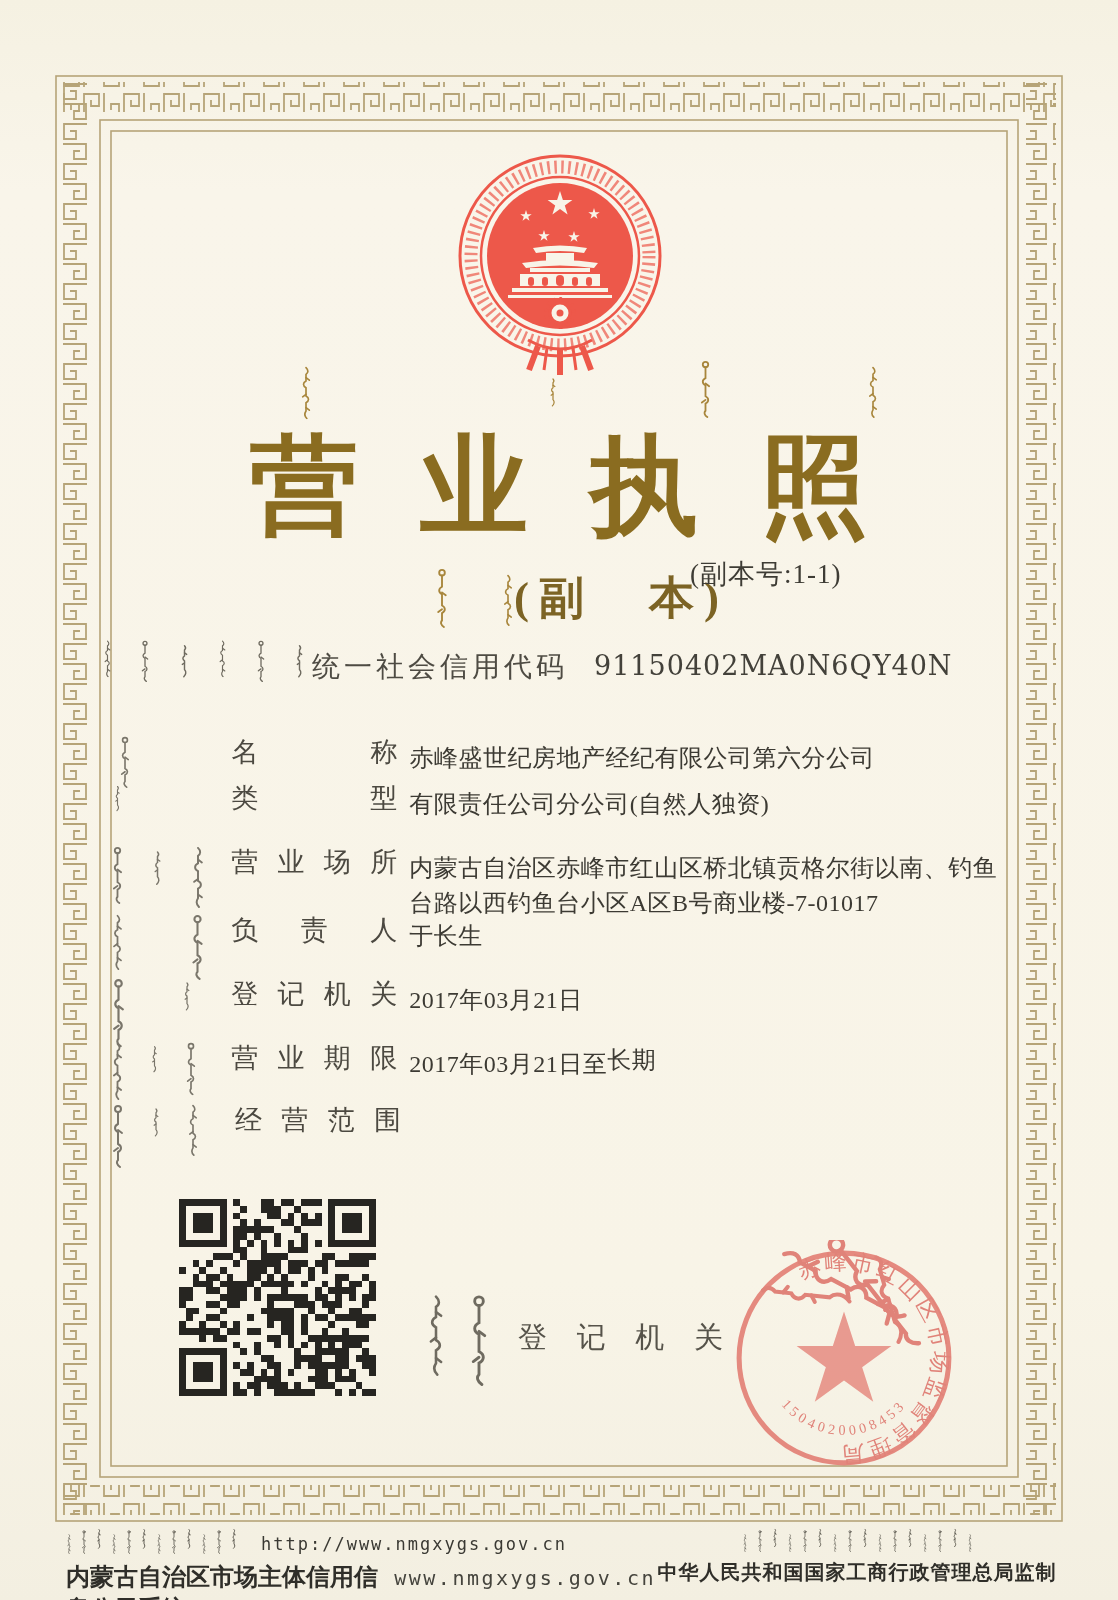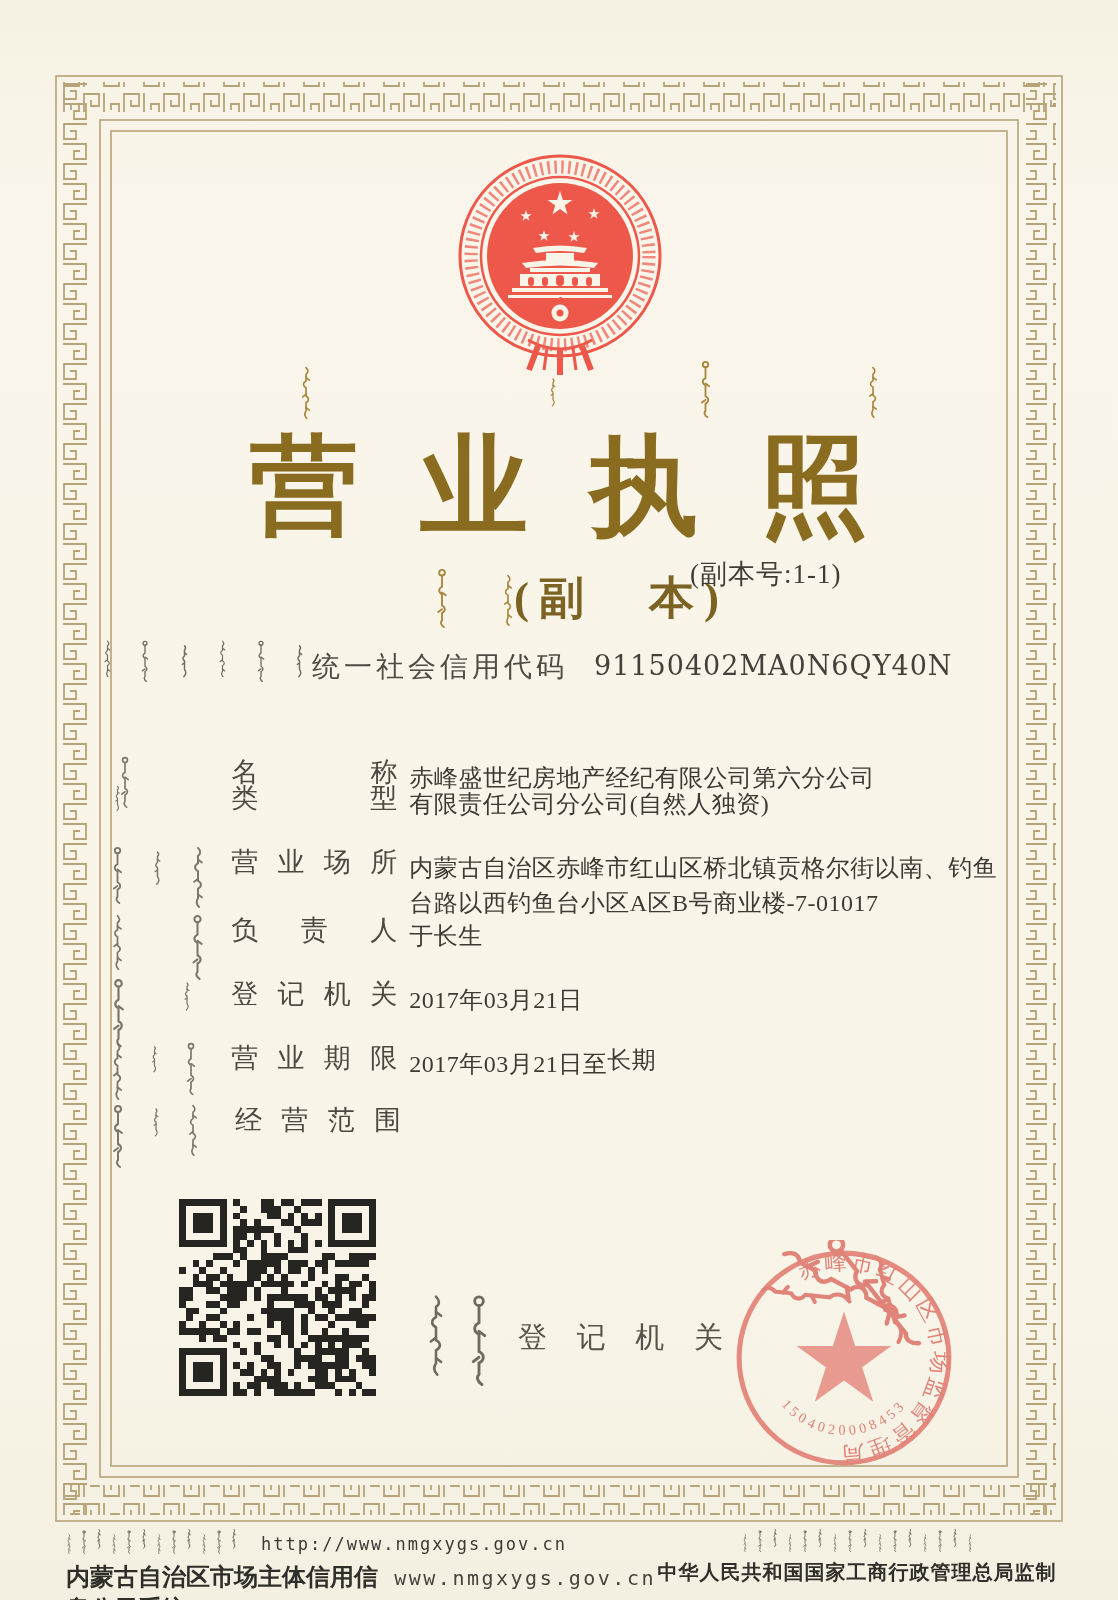--- a/index.html
+++ b/index.html
@@ -191,21 +191,21 @@
           <use href="#mg2"></use>
         </svg>
         <svg class="mg " viewBox="0 0 12 64" preserveAspectRatio="xMidYMin meet" style="height:46px;width:9px;color:#6f6b60;">
           <use href="#mg3"></use>
         </svg>
       </div>
     <span class="credit-label">统一社会信用代码</span>
     <span class="credit-value">91150402MA0N6QY40N</span>
   </div>
 
-  <div class="frow" style="top:756px">
+  <div class="frow" style="top:736px">
     <div class="mgc" style="padding-left:16px">
         <svg class="mg " viewBox="0 0 12 64" preserveAspectRatio="xMidYMin meet" style="height:52px;width:10px;color:#7a766b;">
           <use href="#mg2"></use>
         </svg>
       </div>
     <div class="flabel">名称</div>
     <div class="fvalue">赤峰盛世纪房地产经纪有限公司第六分公司</div>
   </div>
 
   <div class="frow" style="top:782px">

